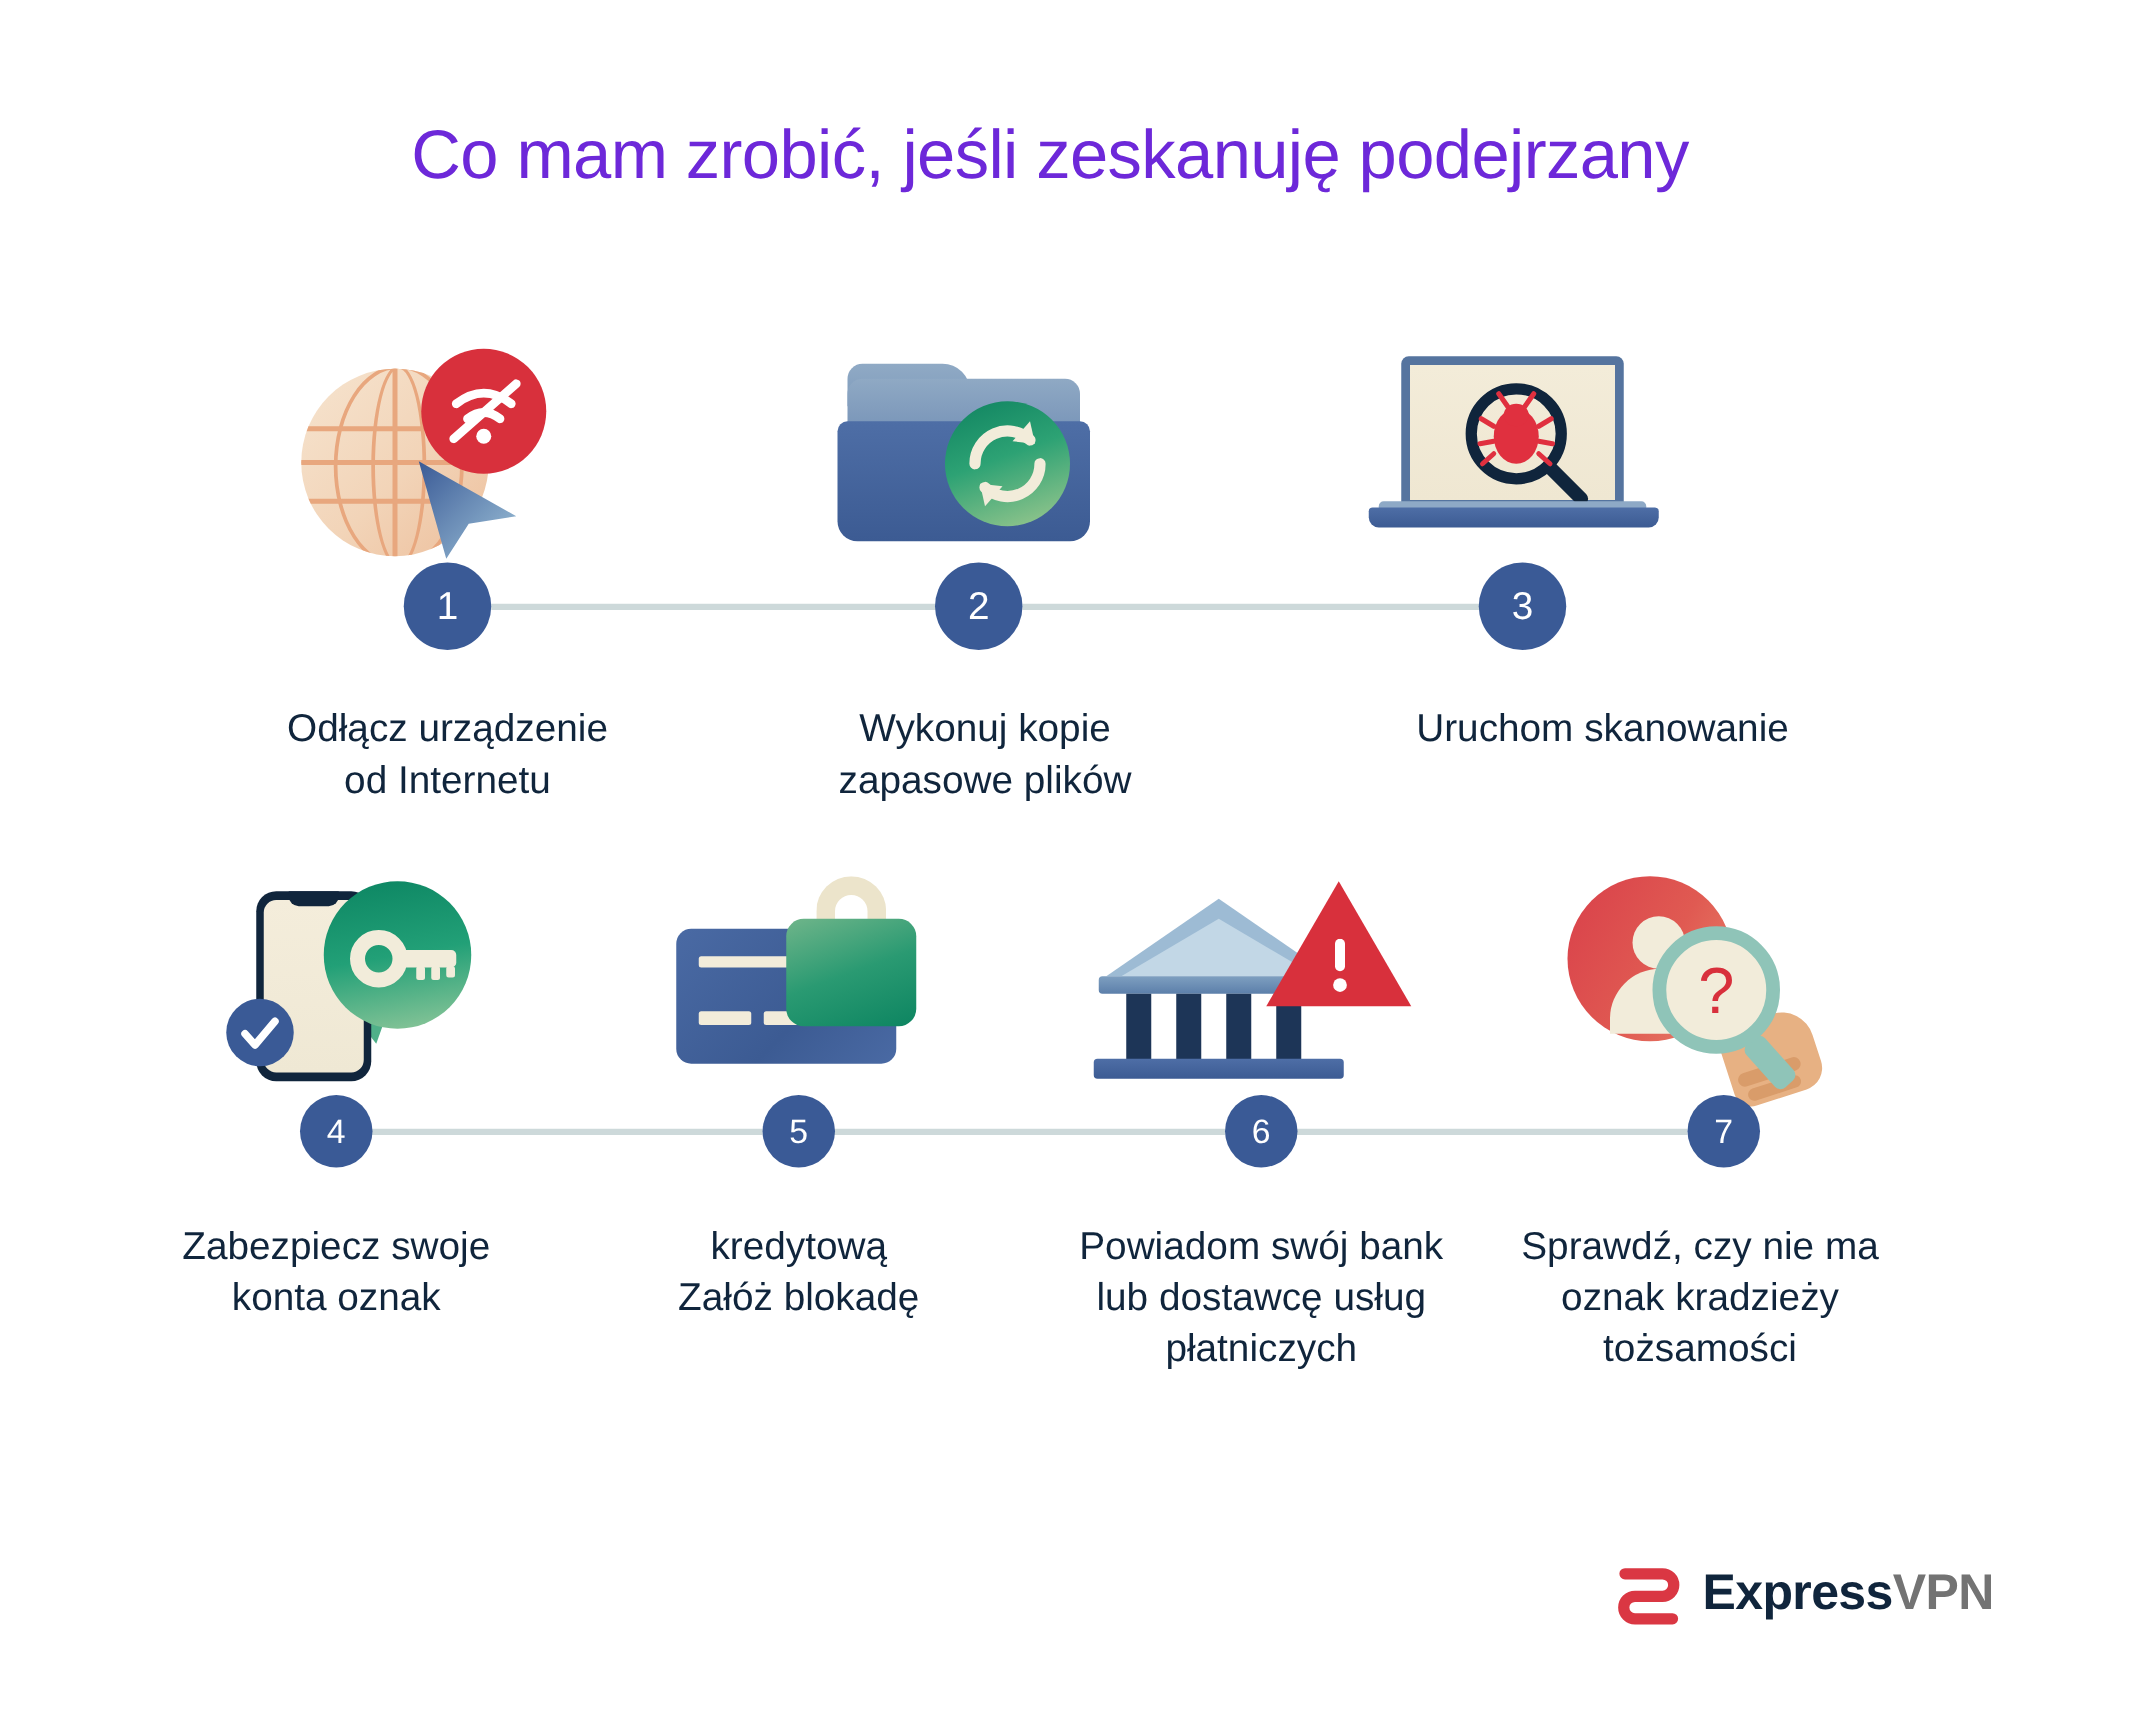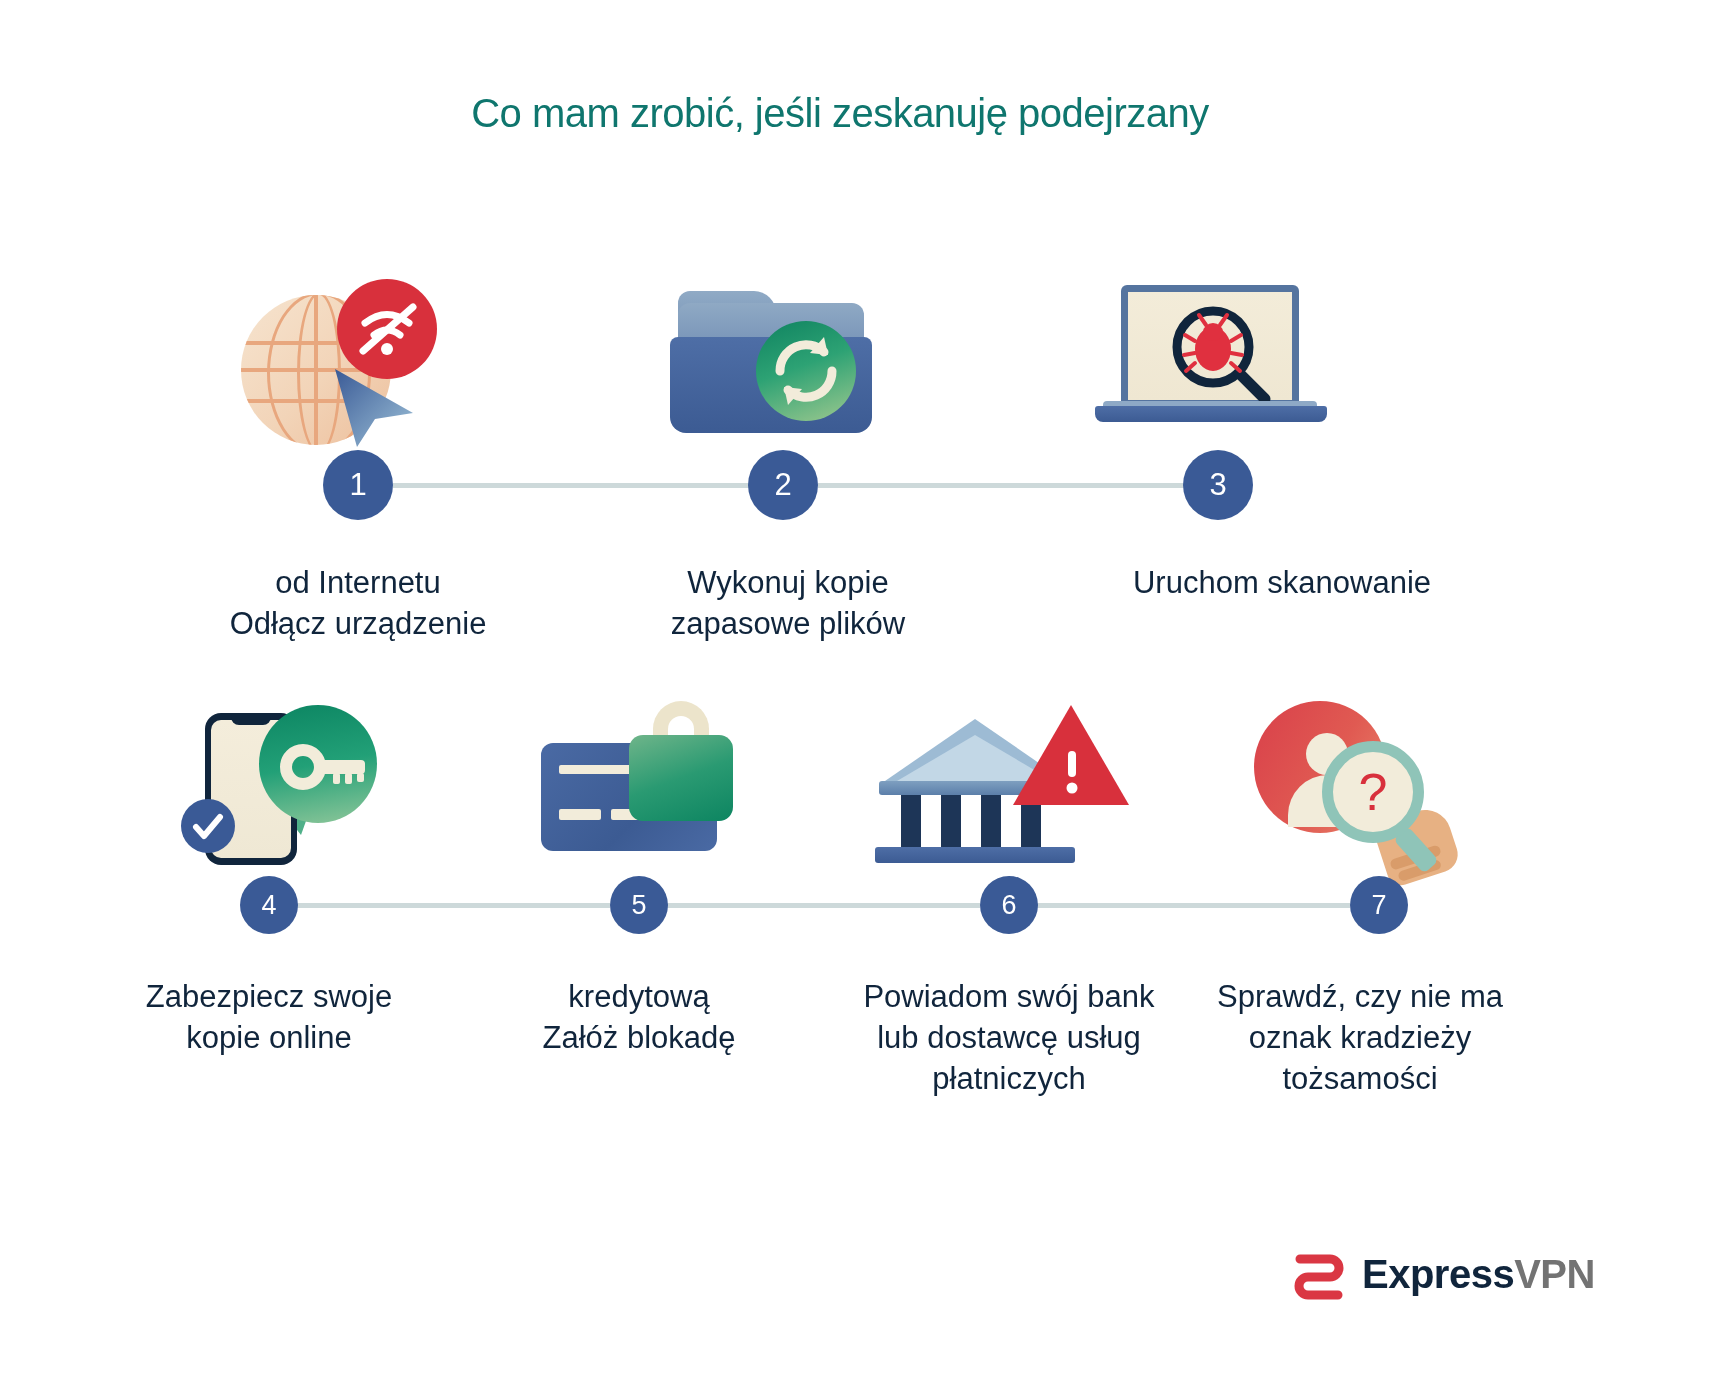--- a/index.html
+++ b/index.html
@@ -19,24 +19,24 @@
     position: relative;
     width: 1709px;
     height: 1385px;
   }
   .title {
     position: absolute;
     top: 88px;
     left: 180px;
     width: 1320px;
     text-align: center;
-    font-size: 40px;
+    font-size: 55px;
     line-height: 1.28;
     font-weight: 400;
-    color: #0f766e;
+    color: #6d28d9;
     letter-spacing: -0.5px;
   }
 
   
   .row {
     position: absolute;
     left: 0;
     width: 1709px;
   }
   .row1 { top: 270px; }
@@ -402,22 +402,22 @@
     <div class="track">
       <div class="line" style="left:393px;width:390px"></div>
       <div class="line" style="left:818px;width:390px"></div>
       <div class="badge big" style="left:323px">1</div>
       <div class="badge big" style="left:748px">2</div>
       <div class="badge big" style="left:1183px">3</div>
     </div>
 
     <div class="captions">
       <div class="caption" style="left:178px;top:42px;width:360px">
+        <div>Odłącz urządzenie</div>
         <div>od Internetu</div>
-        <div>Odłącz urządzenie</div>
       </div>
       <div class="caption" style="left:608px;top:42px;width:360px">
         <div>Wykonuj kopie</div>
         <div>zapasowe plików</div>
       </div>
       <div class="caption" style="left:1062px;top:42px;width:440px">
         <div>Uruchom skanowanie</div>
       </div>
     </div>
   </div>
@@ -510,21 +510,21 @@
       <div class="line" style="left:1035px;width:315px"></div>
       <div class="badge small" style="left:240px">4</div>
       <div class="badge small" style="left:610px">5</div>
       <div class="badge small" style="left:980px">6</div>
       <div class="badge small" style="left:1350px">7</div>
     </div>
 
     <div class="captions">
       <div class="caption" style="left:108px;top:36px;width:322px">
         <div>Zabezpiecz swoje</div>
-        <div>kopie online</div>
+        <div>konta oznak</div>
       </div>
       <div class="caption" style="left:478px;top:36px;width:322px">
         <div>kredytową</div>
         <div>Załóż blokadę</div>
       </div>
       <div class="caption" style="left:838px;top:36px;width:342px">
         <div>Powiadom swój bank</div>
         <div>lub dostawcę usług</div>
         <div>płatniczych</div>
       </div>

